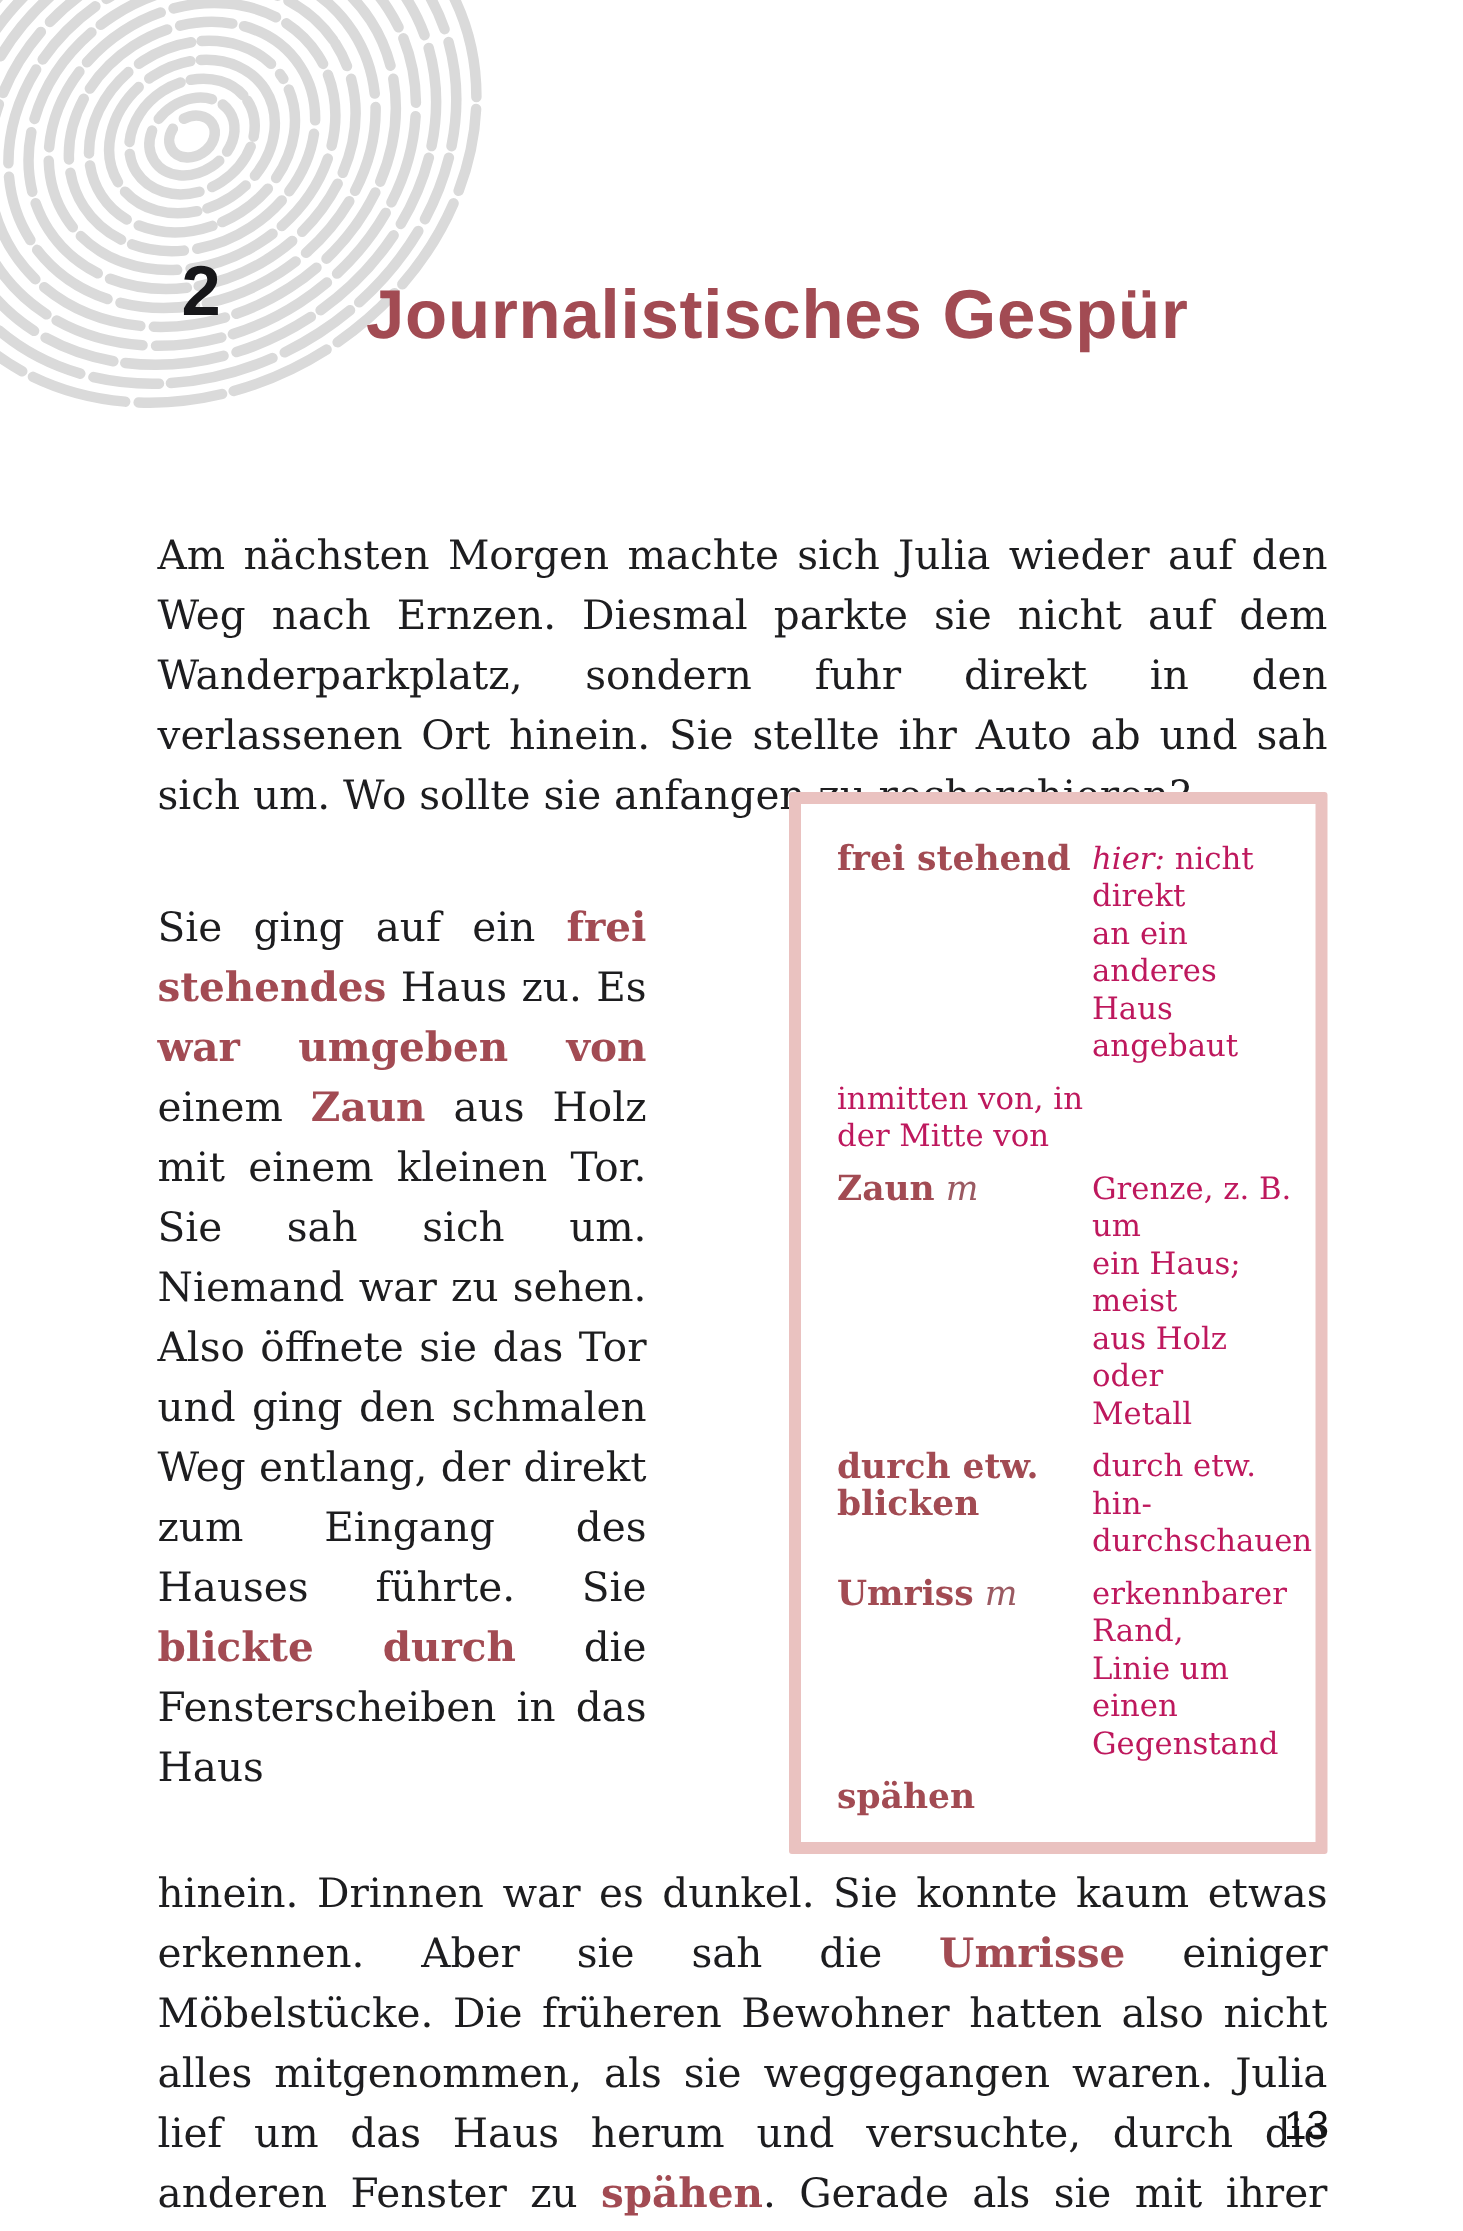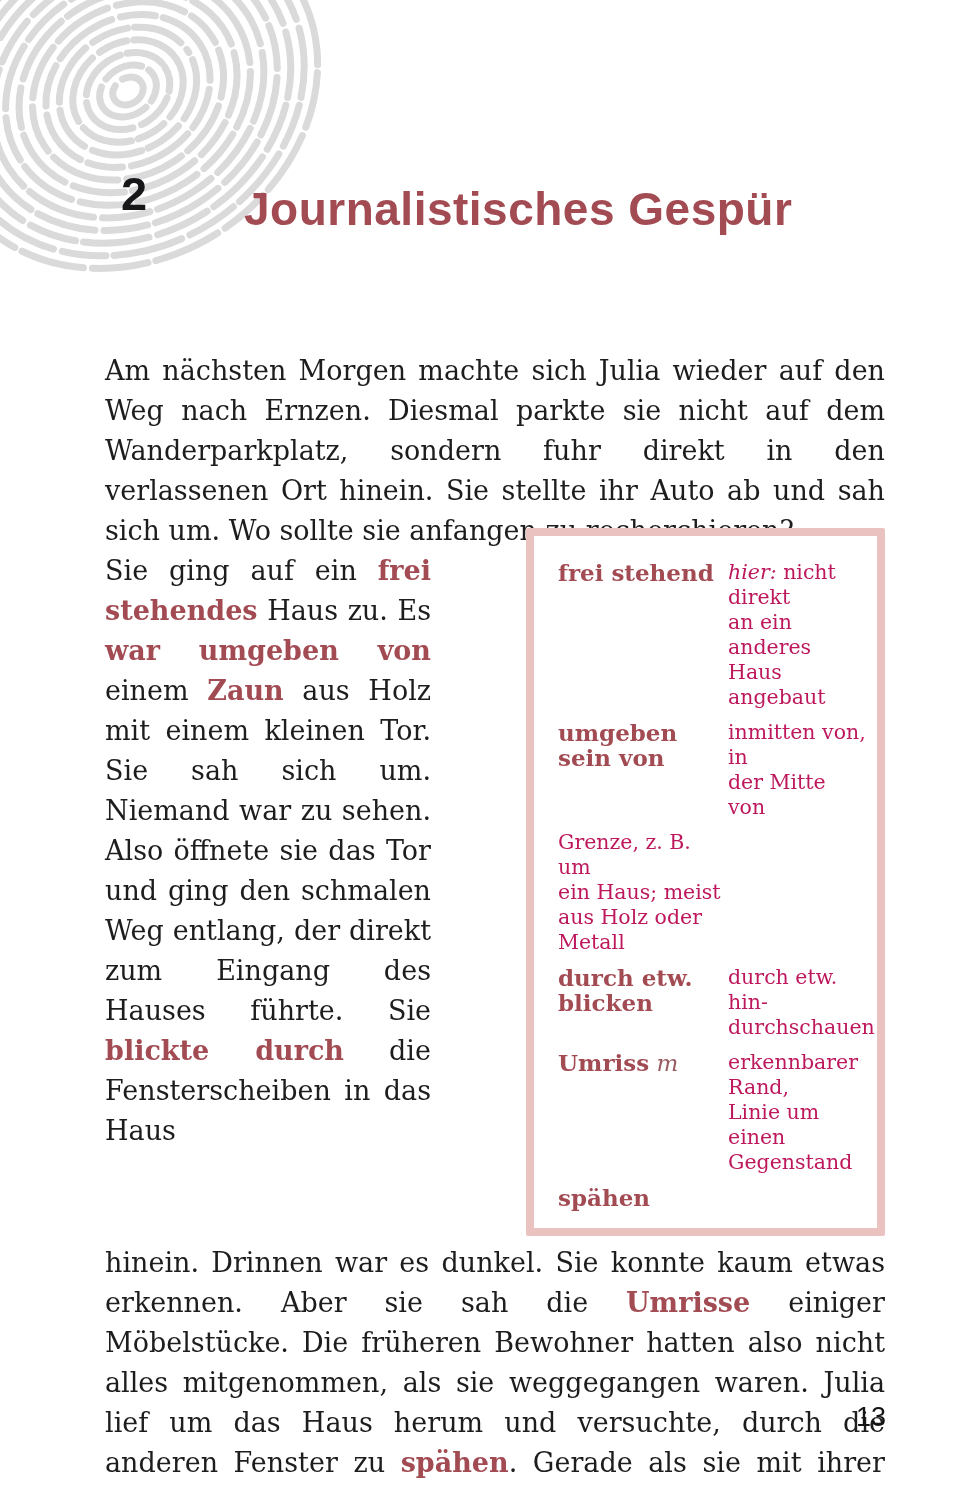--- a/index.html
+++ b/index.html
@@ -27,21 +27,21 @@
   }
   
   .textblock{position:absolute;left:105px;top:351px;width:780px;z-index:1;}
   .para{
     margin:0;
     font-size:27px;line-height:40px;
     text-align:justify;text-justify:inter-word;
   }
   .para .hl{font-weight:bold;color:var(--accent,#A24B53);}
   .twocol{display:flex;align-items:flex-start;}
-  .colL{width:326px;flex:none;}
+  .colL{width:326px;flex:none;margin-top:48px;}
   .vbox{
     flex:none;width:359px;margin-left:auto;margin-top:-23px;
     box-sizing:border-box;
     border:8px solid var(--box-border,#EAC2C0);
     border-radius:2px;
     background:#fff;
     padding:24px 8px 18px 24px;
   }
   .ventry{display:grid;grid-template-columns:170px 1fr;margin-bottom:10px;}
   .ventry:last-child{margin-bottom:0;}
@@ -92,24 +92,24 @@
 
     <div class="twocol">
       <p class="para colL"><span>Sie ging auf ein </span><span class="hl">frei ste­hendes</span><span> Haus zu. Es </span><span class="hl">war umgeben von</span><span> einem </span><span class="hl">Zaun</span><span> aus Holz mit ei­nem kleinen Tor. Sie sah sich um. Niemand war zu sehen. Also öffnete sie das Tor und ging den schmalen Weg entlang, der direkt zum Eingang des Hauses führte. Sie </span><span class="hl">blickte durch</span><span> die Fens­terscheiben in das Haus</span></p>
       <aside class="vbox">
         <div id="vocab-entries">
             <div class="ventry">
               <div class="term">frei stehend</div>
               <div class="def"><i>hier:</i> nicht direkt<br>an ein anderes<br>Haus angebaut</div>
             </div>
             <div class="ventry">
-              <div class="term">umgeben<br>sein von</div>
               <div class="def">inmitten von, in<br>der Mitte von</div>
             </div>
             <div class="ventry">
+              <div class="term">Zaun<span class="gender"> m</span></div>
               <div class="def">Grenze, z. B. um<br>ein Haus; meist<br>aus Holz oder<br>Metall</div>
             </div>
             <div class="ventry">
               <div class="term">durch etw.<br>blicken</div>
               <div class="def">durch etw. hin-<br>durchschauen</div>
             </div>
             <div class="ventry">
               <div class="term">Umriss<span class="gender"> m</span></div>
               <div class="def">erkennbarer Rand,<br>Linie um einen<br>Gegenstand</div>
             </div>

